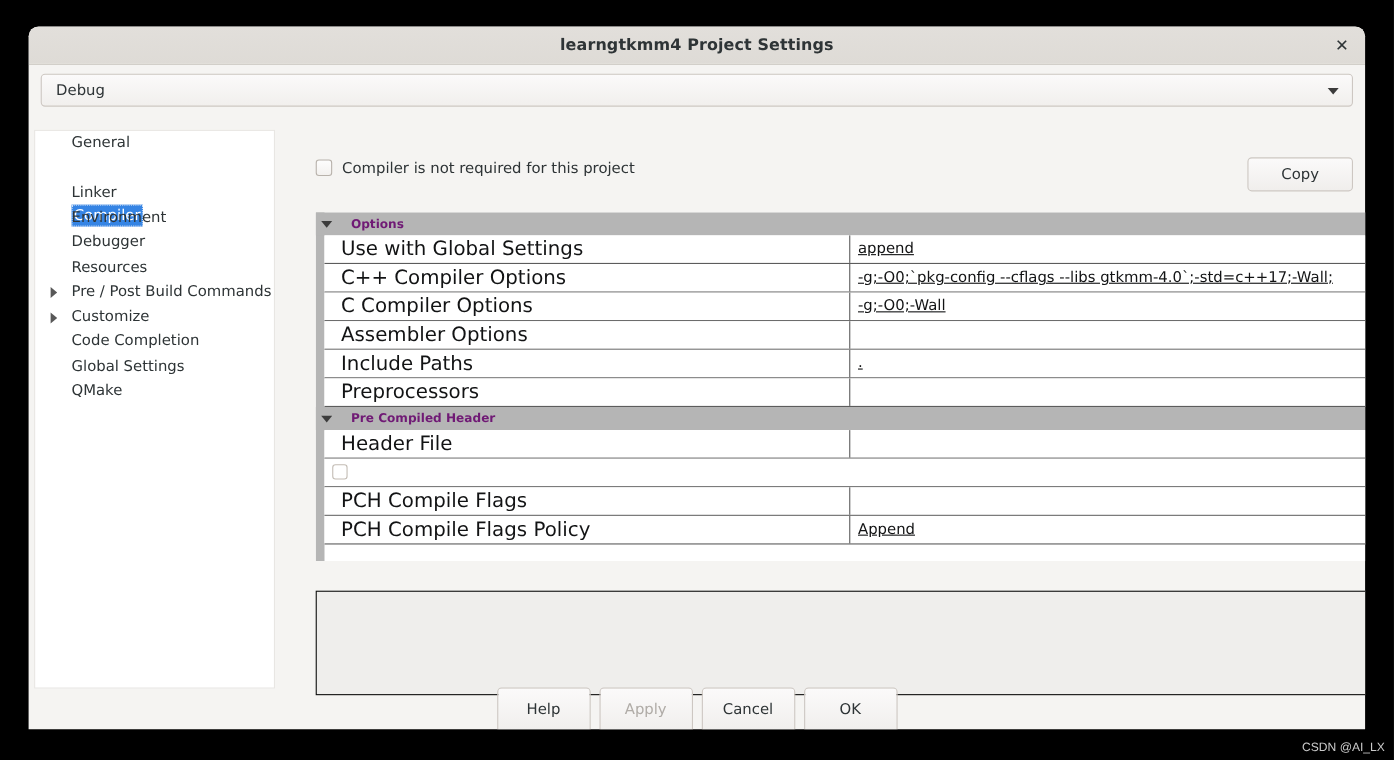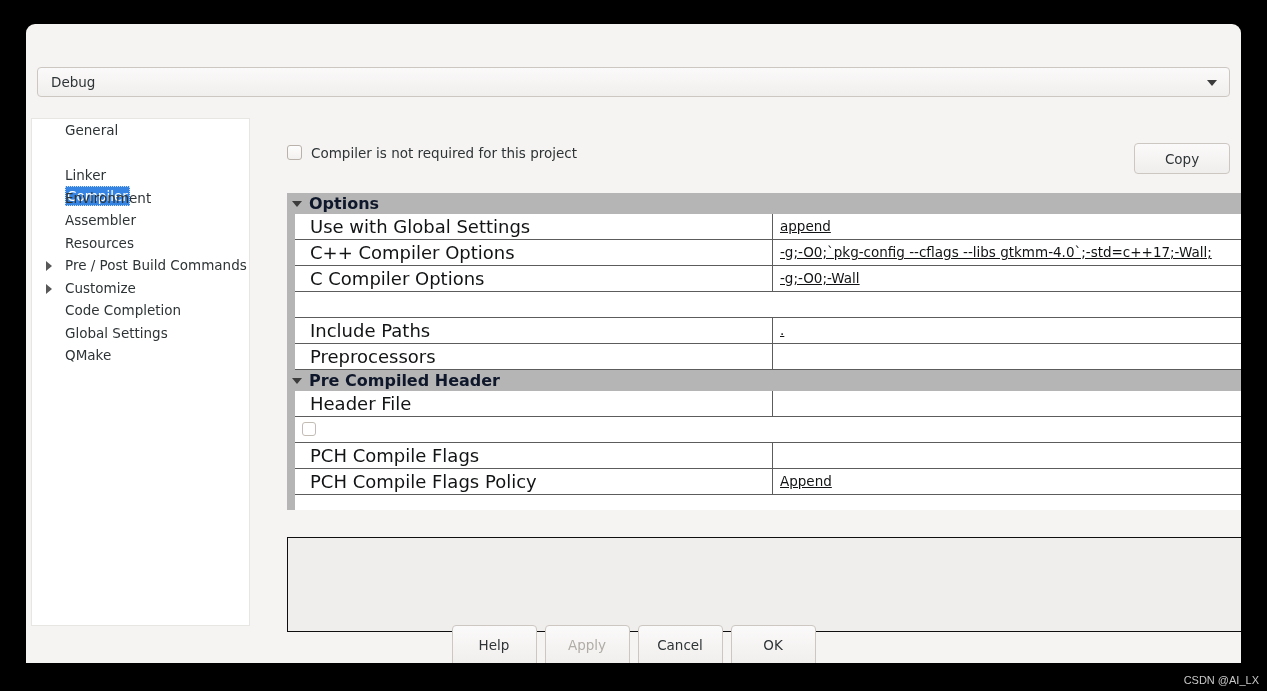--- a/index.html
+++ b/index.html
@@ -224,25 +224,25 @@
     left: 0;
     top: 0;
     width: 8px;
     height: 317px;
     background: #b5b5b5;
   }
   .grp-header {
     position: relative;
     height: 21px;
     background: #b5b5b5;
-    color: #0f172a;
-    font-size: 16px;
+    color: #701a75;
+    font-size: 11px;
     font-weight: bold;
     line-height: 21px;
-    padding-left: 22px;
+    padding-left: 32px;
     white-space: nowrap;
   }
   .grp-tri {
     position: absolute;
     left: 5px;
     top: 8px;
     width: 0; height: 0;
     border-left: 5.5px solid transparent;
     border-right: 5.5px solid transparent;
     border-top: 6px solid #3c3c3c;
@@ -328,36 +328,40 @@
     font-family: "Liberation Sans", sans-serif;
   }
 </style>
 </head>
 <body>
 
 <div id="screen">
 
   <div class="window">
 
+    <div class="titlebar">
+      <div class="titlebar-title">learngtkmm4 Project Settings</div>
+      <div class="titlebar-close">✕</div>
+    </div>
 
     <div class="config-row">
       <div class="combo">
         <span class="combo-value">Debug</span>
         <span class="combo-arrow"></span>
       </div>
     </div>
 
     <div class="body-area">
 
       <div class="sidebar" id="sidebar">
           <div class="nav-item"><span class="nav-label">General</span></div>
           <div class="nav-item selected"><span class="nav-label">Compiler</span></div>
           <div class="nav-item"><span class="nav-label">Linker</span></div>
           <div class="nav-item"><span class="nav-label">Environment</span></div>
-          <div class="nav-item"><span class="nav-label">Assembler</span></div>
+          <div class="nav-item"><span class="nav-label">Debugger</span></div>
           <div class="nav-item"><span class="nav-label">Resources</span></div>
           <div class="nav-item"><span class="nav-expander"></span><span class="nav-label">Pre / Post Build Commands</span></div>
           <div class="nav-item"><span class="nav-expander"></span><span class="nav-label">Customize</span></div>
           <div class="nav-item"><span class="nav-label">Code Completion</span></div>
           <div class="nav-item"><span class="nav-label">Global Settings</span></div>
           <div class="nav-item"><span class="nav-label">QMake</span></div>
         </div>
 
       <div class="pane">
 
@@ -380,20 +384,21 @@
                 </div>
                 <div class="row">
                   <div class="cell-name">C++ Compiler Options</div>
                   <div class="cell-value">-g;-O0;`pkg-config --cflags --libs gtkmm-4.0`;-std=c++17;-Wall;</div>
                 </div>
                 <div class="row">
                   <div class="cell-name">C Compiler Options</div>
                   <div class="cell-value">-g;-O0;-Wall</div>
                 </div>
                 <div class="row">
+                  <div class="cell-name">Assembler Options</div>
                   <div class="cell-value"></div>
                 </div>
                 <div class="row">
                   <div class="cell-name">Include Paths</div>
                   <div class="cell-value">.</div>
                 </div>
                 <div class="row">
                   <div class="cell-name">Preprocessors</div>
                   <div class="cell-value"></div>
                 </div>

